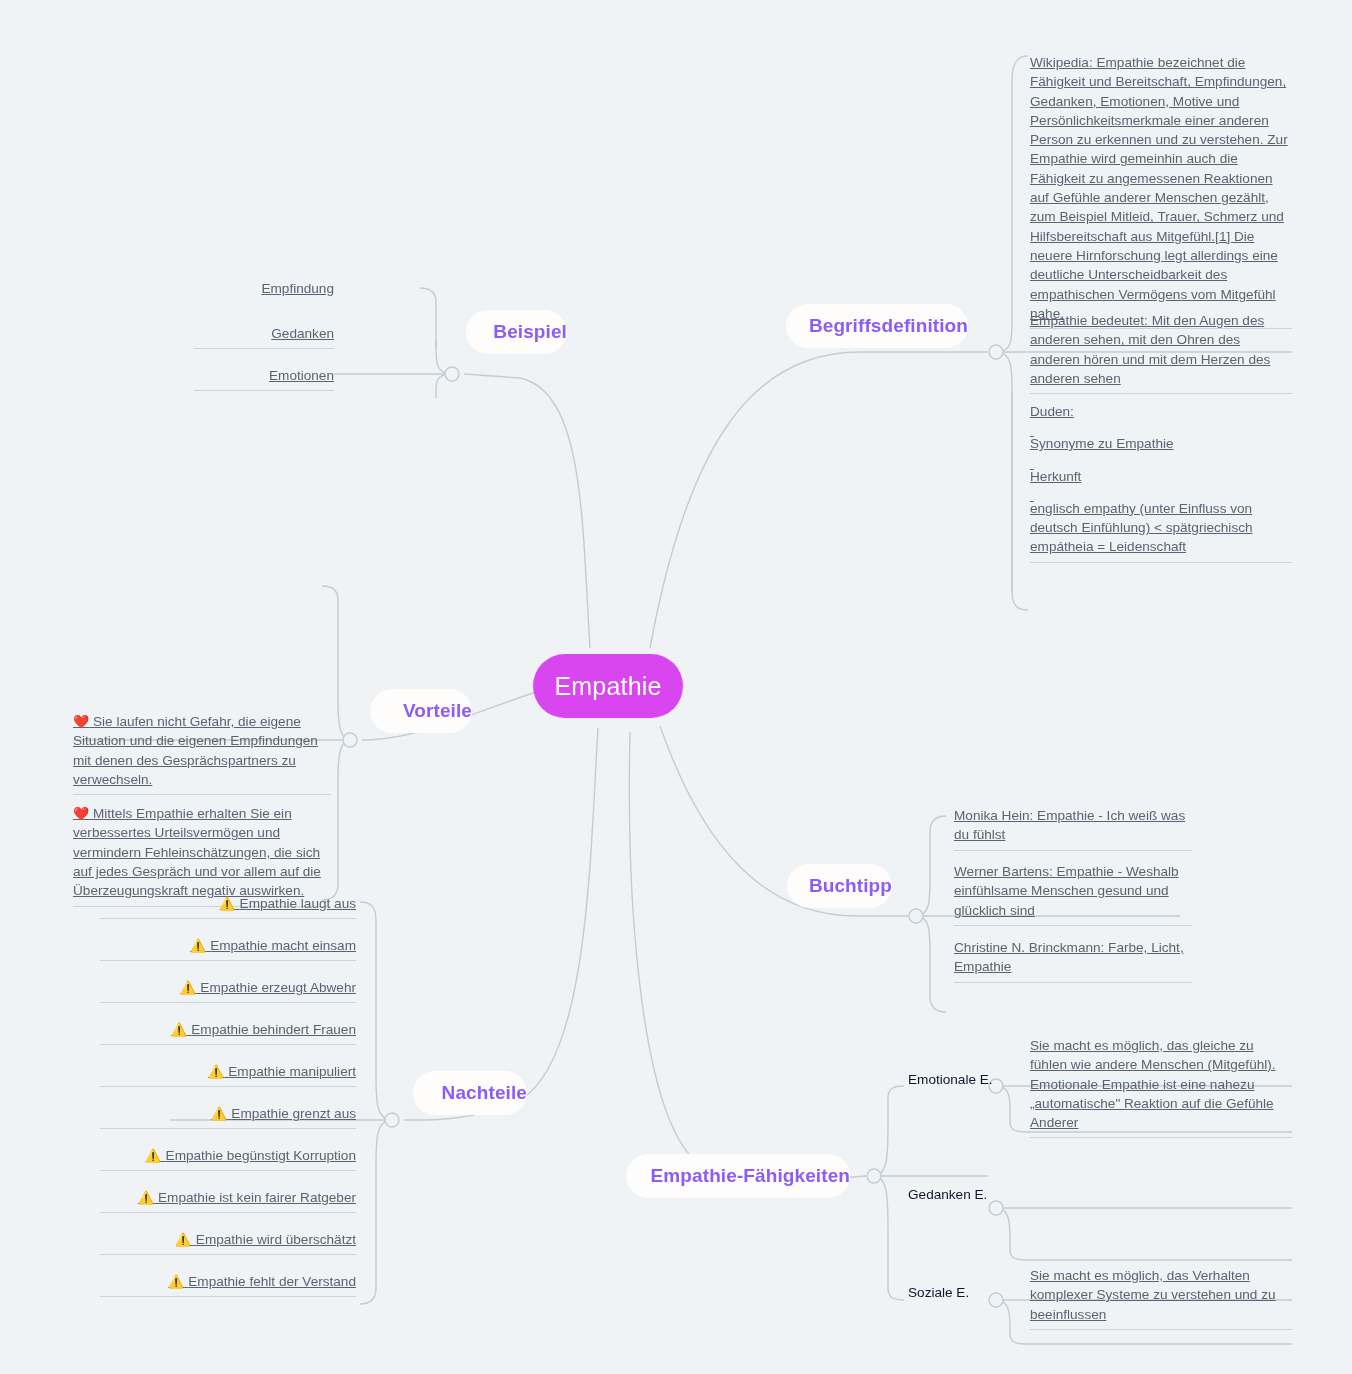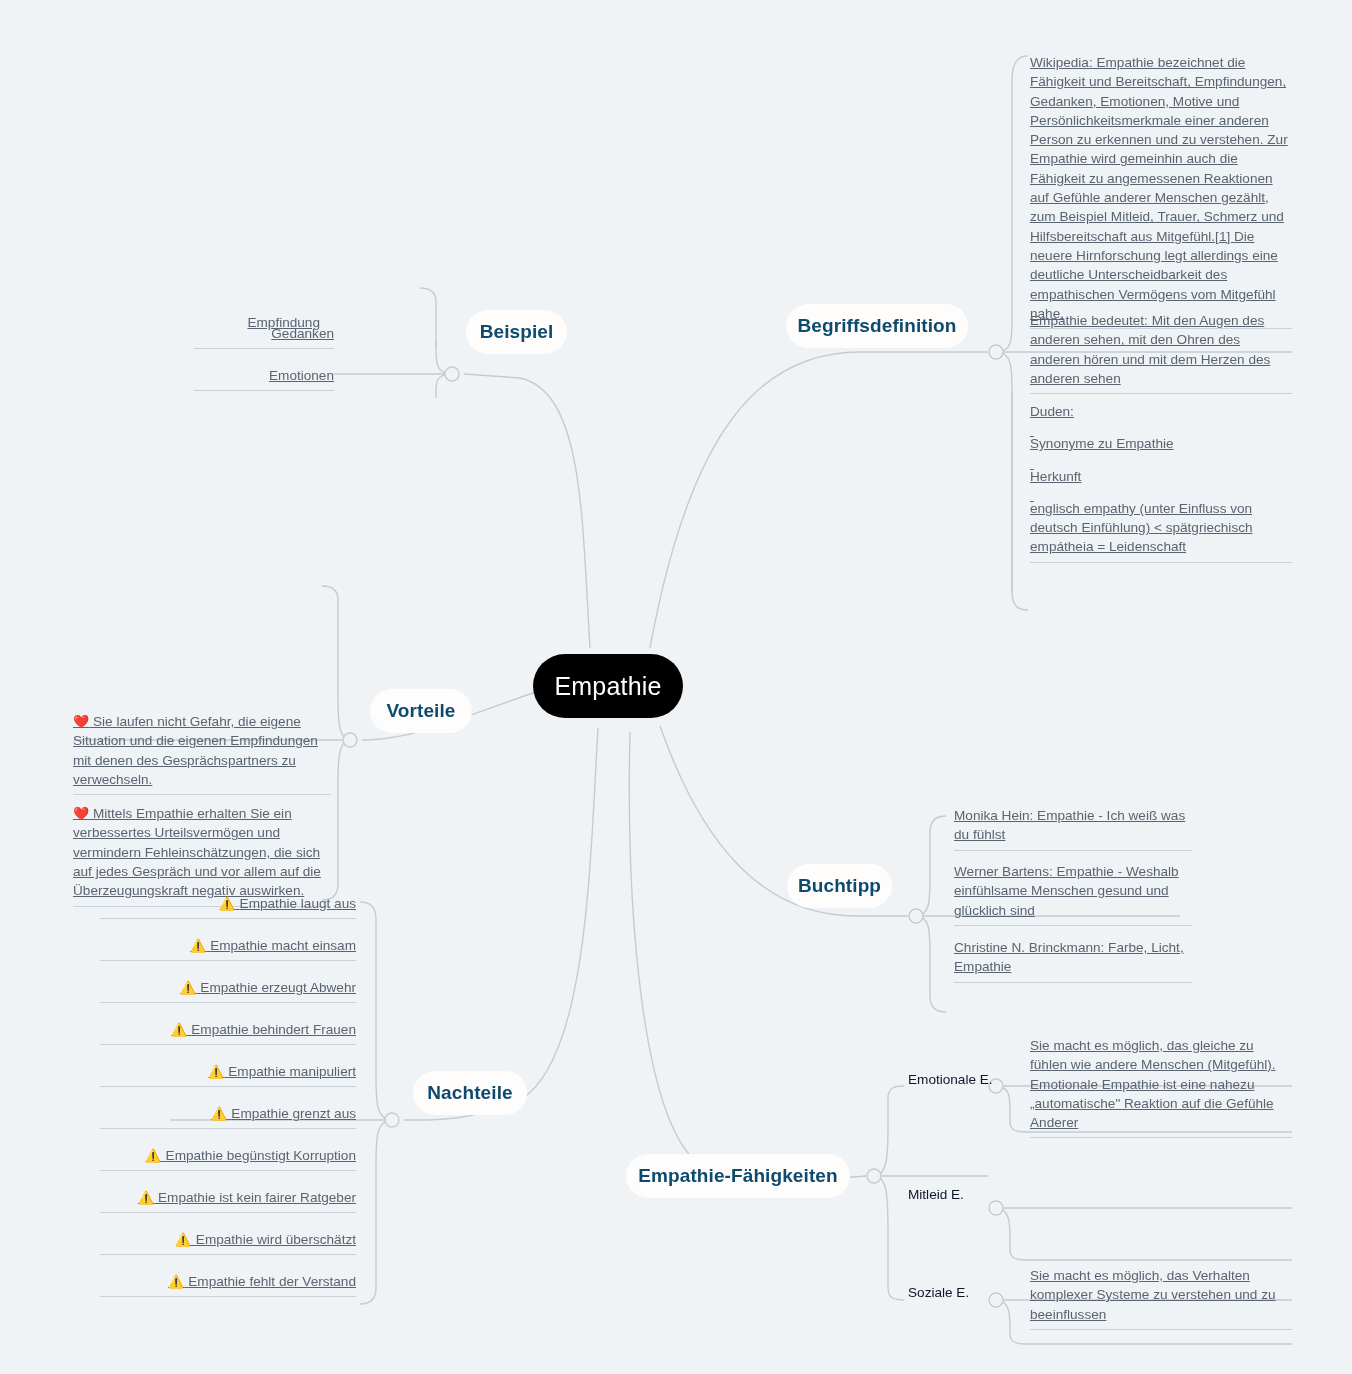--- a/index.html
+++ b/index.html
@@ -27,41 +27,41 @@
     height: 1374px;
     pointer-events: none;
   }
   .node {
     position: absolute;
     box-sizing: border-box;
   }
 
   
   .root-pill {
-    background: #000000;
+    background: #d946ef;
     color: #ffffff;
     border-radius: 40px;
     font-size: 25px;
     line-height: 1;
     display: flex;
     align-items: center;
     justify-content: center;
     letter-spacing: .2px;
   }
 
   
   .branch-pill {
     background: #fffdfc;
-    color: #0c4a6e;
+    color: #8b5cf6;
     border-radius: 26px;
     font-size: 19px;
     font-weight: bold;
     display: flex;
     align-items: center;
-    justify-content: center;
+    justify-content: flex-end;
     letter-spacing: .1px;
     white-space: nowrap;
   }
 
   
   .leaf {
     color: #5a6470;
     font-size: 13.6px;
     line-height: 1.42;
     box-sizing: border-box;
@@ -160,21 +160,21 @@
   </svg>
 
   <div class="node root-pill" style="left:533px; top:654px; width:150px; height:64px;">
     <span>Empathie</span>
   </div>
 
   <div class="node branch-pill" style="left:466px; top:310px; width:101px; height:44px;">
     <span>Beispiel</span>
   </div>
 
-  <div class="node leaf right" style="left:180px; top:279px; width:140px;margin-top:34px;">
+  <div class="node leaf right" style="left:194px; top:279px; width:140px;">
     <span class="txt">Empfindung</span>
   </div>
   <div class="node leaf right underline" style="left:194px; top:324px; width:140px;">
     <span class="txt">Gedanken</span>
   </div>
   <div class="node leaf right underline" style="left:194px; top:366px; width:140px;">
     <span class="txt">Emotionen</span>
   </div>
 
   <div class="node branch-pill" style="left:786px; top:304px; width:182px; height:44px;">
@@ -267,21 +267,21 @@
   </div>
 
   <div class="node sublabel" style="left:908px; top:1070px; width:100px;">
     <span>Emotionale E.</span>
   </div>
   <div class="node leaf left underline" style="left:1030px; top:1036px; width:262px;">
     <span class="txt">Sie macht es möglich, das gleiche zu fühlen wie andere Menschen (Mitgefühl). Emotionale Empathie ist eine nahezu „automatische" Reaktion auf die Gefühle Anderer</span>
   </div>
 
   <div class="node sublabel" style="left:908px; top:1185px; width:100px;">
-    <span>Mitleid E.</span>
+    <span>Gedanken E.</span>
   </div>
 
   <div class="node sublabel" style="left:908px; top:1283px; width:100px;">
     <span>Soziale E.</span>
   </div>
   <div class="node leaf left underline" style="left:1030px; top:1266px; width:262px;">
     <span class="txt">Sie macht es möglich, das Verhalten komplexer Systeme zu verstehen und zu beeinflussen</span>
   </div>
 
 </div>

